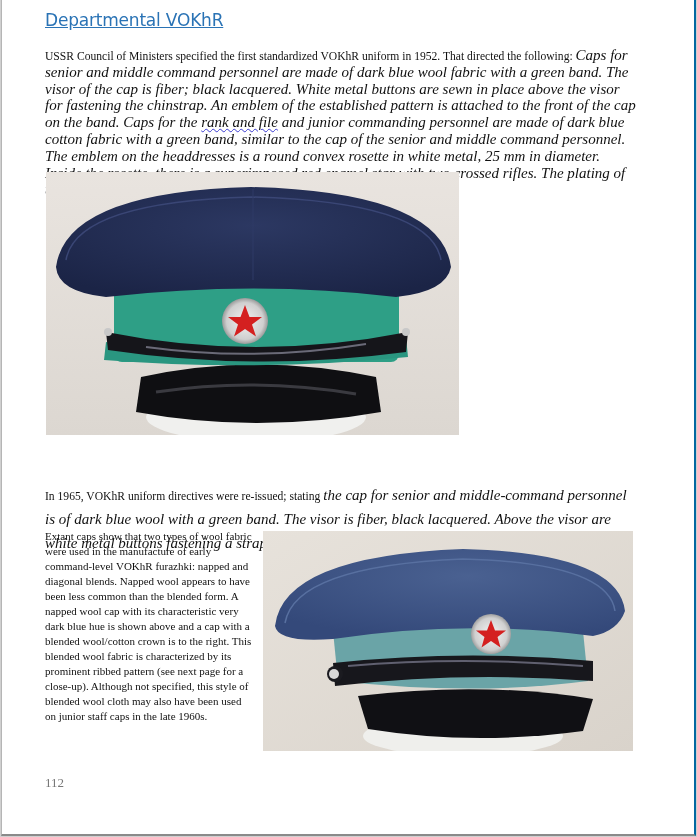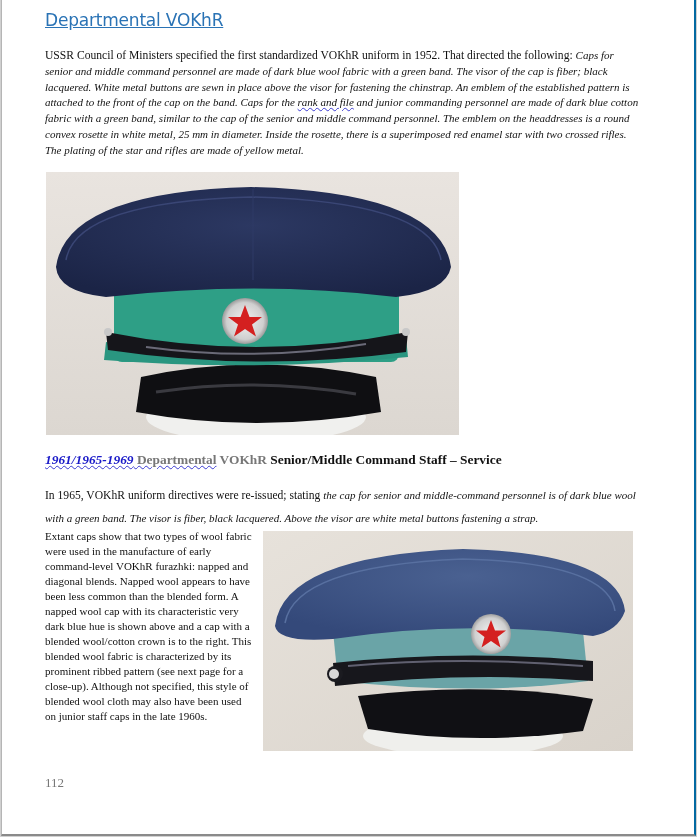--- a/index.html
+++ b/index.html
@@ -3,21 +3,21 @@
   <meta charset="utf-8">
   <style>
     html, body { margin:0; padding:0; }
     body { width:697px; height:837px; background:#d0d0d0; position:relative; overflow:hidden; }
     .page { position:absolute; left:1px; top:0; width:692px; height:834px; background:#ffffff;
       border-right:2px solid #0369a1; border-bottom:2px solid #8a8a8a; border-left:1px solid #b5b5b5; }
     .title { position:absolute; left:43px; top:10px; font-family:"DejaVu Sans", sans-serif; font-size:17px;
       color:#2a73b5; text-decoration:underline; text-decoration-color:#2a73b5; letter-spacing:-0.2px; }
     .p1 { position:absolute; left:43px; top:48px; width:595px; font-family:"Liberation Serif", serif;
       font-size:11.6px; line-height:14.8px; color:#111; }
-    .it { font-style:italic; font-size:11px; }
+    .it { font-style:italic; font-size:15px; }
     .squig { text-decoration:underline wavy #3b3bd1; text-decoration-thickness:1px; }
     .img1 { position:absolute; left:44px; top:172px; width:413px; height:263px; background:#e6e1dc; overflow:hidden; }
     .img2 { position:absolute; left:261px; top:531px; width:370px; height:220px; background:#e2ddd6; overflow:hidden; }
     .h2 { position:absolute; left:43px; top:452px; font-family:"Liberation Serif", serif; font-size:13.4px; font-weight:bold; color:#111; }
     .h2 .yr { color:#1a1ac8; font-style:italic; }
     .h2 .gray { color:#777; }
     .h2 .gul { color:#777; text-decoration:underline wavy #3b3bd1; text-decoration-thickness:1px; }
     .p2 { position:absolute; left:43px; top:484px; width:595px; font-family:"Liberation Serif", serif;
       font-size:11.6px; line-height:23px; color:#111; }
     .p3 { position:absolute; left:43px; top:529px; width:210px; font-family:"Liberation Serif", serif;
@@ -64,23 +64,20 @@
       <circle cx="62" cy="160" r="4" fill="#c8c8c8"></circle>
       <circle cx="360" cy="160" r="4" fill="#c8c8c8"></circle>
       <path d="M10 95 Q20 20 205 15 Q395 20 405 95 Q400 120 350 125 Q210 108 60 125 Q12 120 10 95 Z" fill="url(#cr1)"></path>
       <path d="M20 88 Q30 30 205 25 Q385 30 395 88" stroke="#3a4675" stroke-width="1.5" fill="none"></path>
       <line x1="207" y1="17" x2="207" y2="108" stroke="#2f3b66" stroke-width="1"></line>
       <circle cx="199" cy="149" r="23" fill="url(#ros)"></circle>
       <polygon points="199,133 203.5,145 216,145 206,152.5 210,164.5 199,157 188,164.5 192,152.5 182,145 194.5,145" fill="#d42020"></polygon>
     </svg>
   </div>
 
-  <div class="h2">
-    <span class="yr squig">1961/1965-1969</span><span class="gul"> Departmental</span><span class="gray"> VOKhR</span><span> Senior/Middle Command Staff – Service</span>
-  </div>
 
   <div class="p2">
     <span>In 1965, VOKhR uniform directives were re-issued; stating </span><span class="it">the cap for senior and middle-command personnel is of dark blue wool with a green band. The visor is fiber, black lacquered. Above the visor are white metal buttons fastening a strap.</span>
   </div>
 
   <div class="p3">Extant caps show that two types of wool fabric were used in the manufacture of early command-level VOKhR furazhki: napped and diagonal blends. Napped wool appears to have been less common than the blended form. A napped wool cap with its characteristic very dark blue hue is shown above and a cap with a blended wool/cotton crown is to the right. This blended wool fabric is characterized by its prominent ribbed pattern (see next page for a close-up). Although not specified, this style of blended wool cloth may also have been used on junior staff caps in the late 1960s.</div>
 
   <div class="img2" title="Blended wool/cotton VOKhR cap, blue crown with green band and red star emblem">
     <svg width="370" height="220" viewBox="0 0 370 220">
       <defs>

